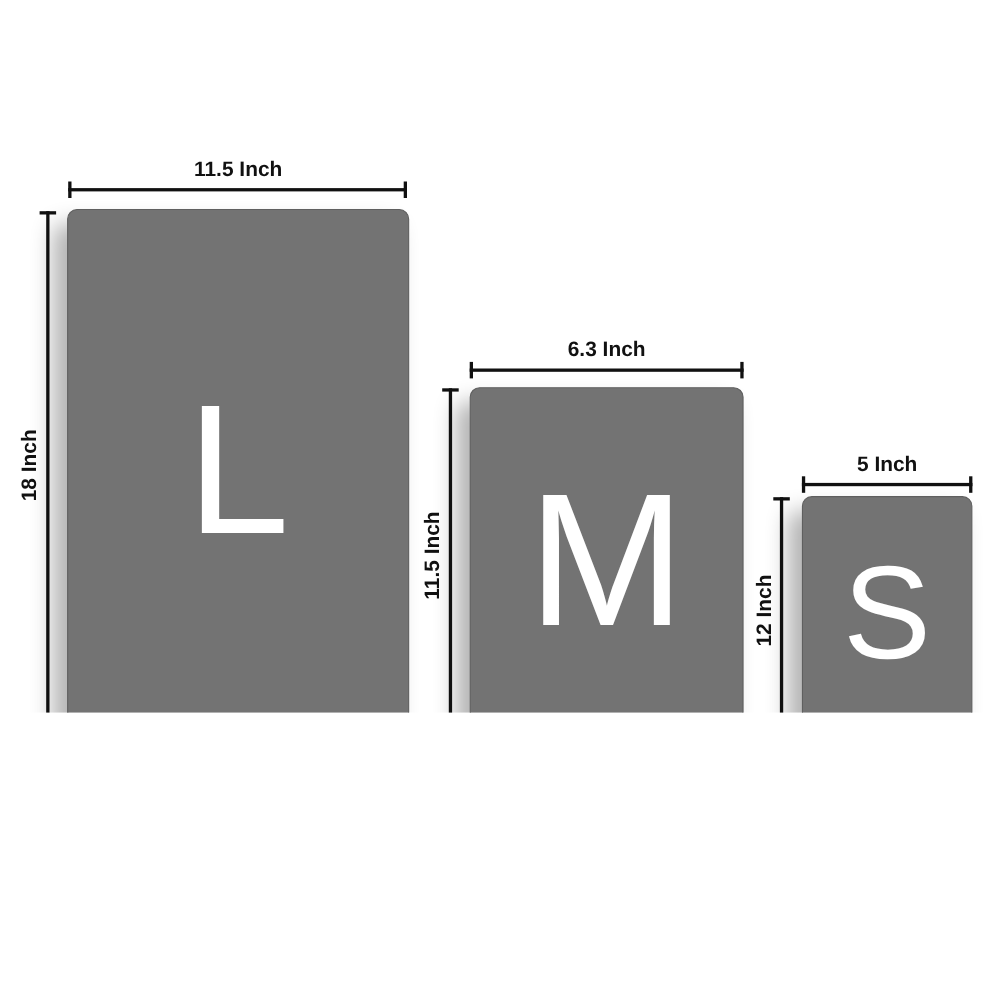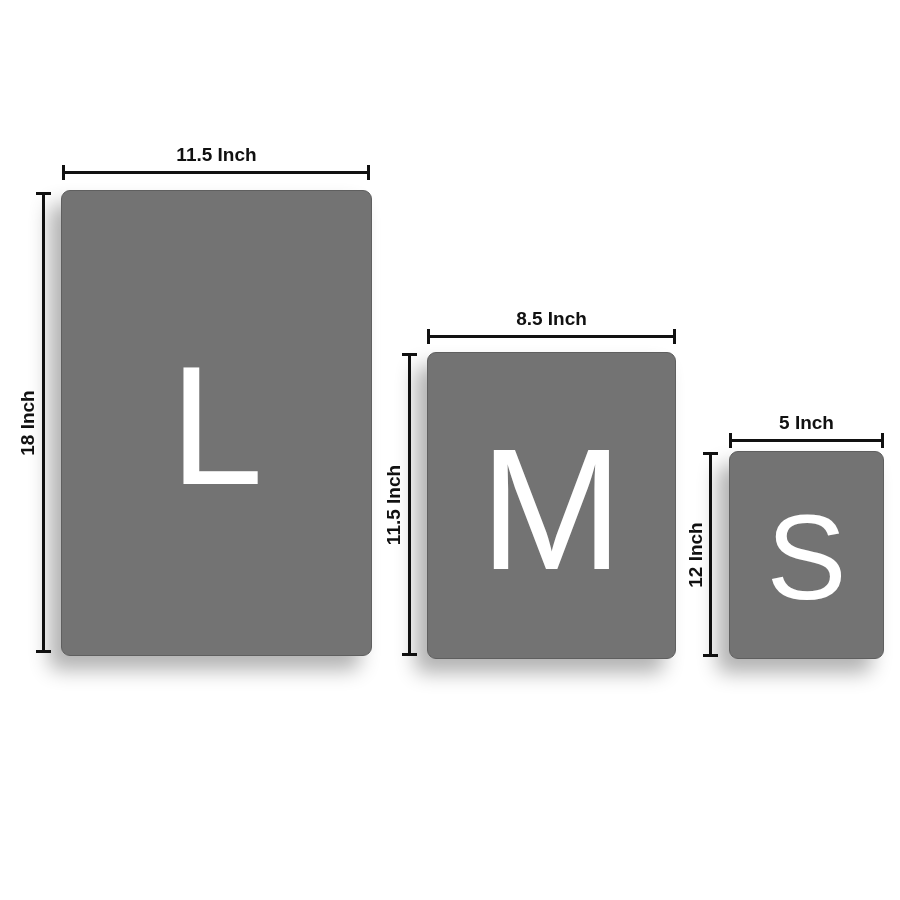--- a/index.html
+++ b/index.html
@@ -8,21 +8,21 @@
     --letter: #ffffff;
     --background: #ffffff;
   }
   * { margin: 0; padding: 0; box-sizing: border-box; }
   html, body { background: var(--background); }
   body { font-family: "Liberation Sans", sans-serif; }
 
   .canvas {
     position: relative;
     width: 900px;
-    height: 900px;
+    height: 648px;
     background: var(--background);
     overflow: hidden;
   }
 
   
   .panel {
     position: absolute;
     background: var(--panel);
     border: 1px solid #5f5f5f;
     border-radius: 9px;
@@ -111,21 +111,21 @@
 <div class="canvas">
 
   <div class="dim-label horiz label-l-top">11.5 Inch</div>
   <div class="dim-h dim-line-l-top"></div>
   <div class="dim-label vert label-l-side">18 Inch</div>
   <div class="dim-v dim-line-l-side"></div>
   <div class="panel panel-l">
     <span class="letter">L</span>
   </div>
 
-  <div class="dim-label horiz label-m-top">8.5 Inch</div>
+  <div class="dim-label horiz label-m-top">6.3 Inch</div>
   <div class="dim-h dim-line-m-top"></div>
   <div class="dim-label vert label-m-side">11.5 Inch</div>
   <div class="dim-v dim-line-m-side"></div>
   <div class="panel panel-m">
     <span class="letter">M</span>
   </div>
 
   <div class="dim-label horiz label-s-top">5 Inch</div>
   <div class="dim-h dim-line-s-top"></div>
   <div class="dim-label vert label-s-side">12 Inch</div>

